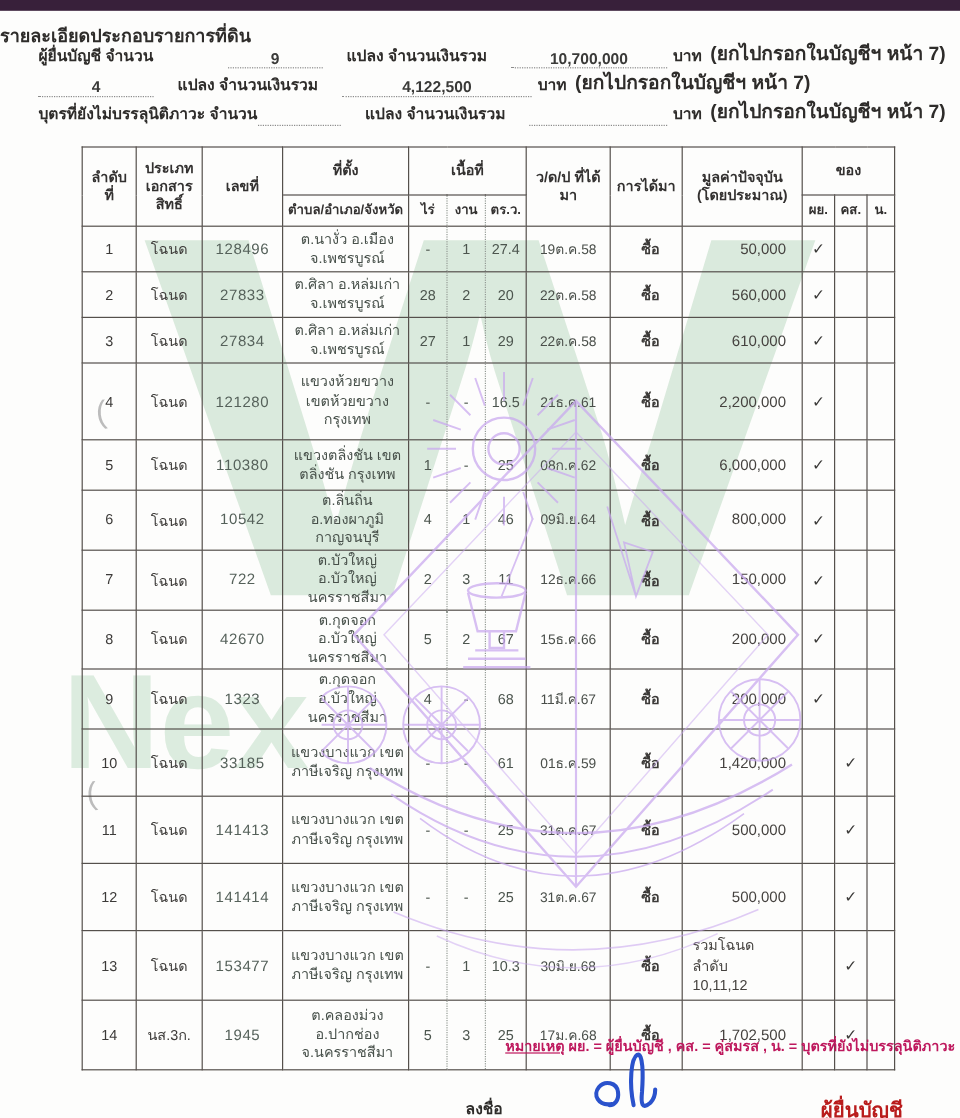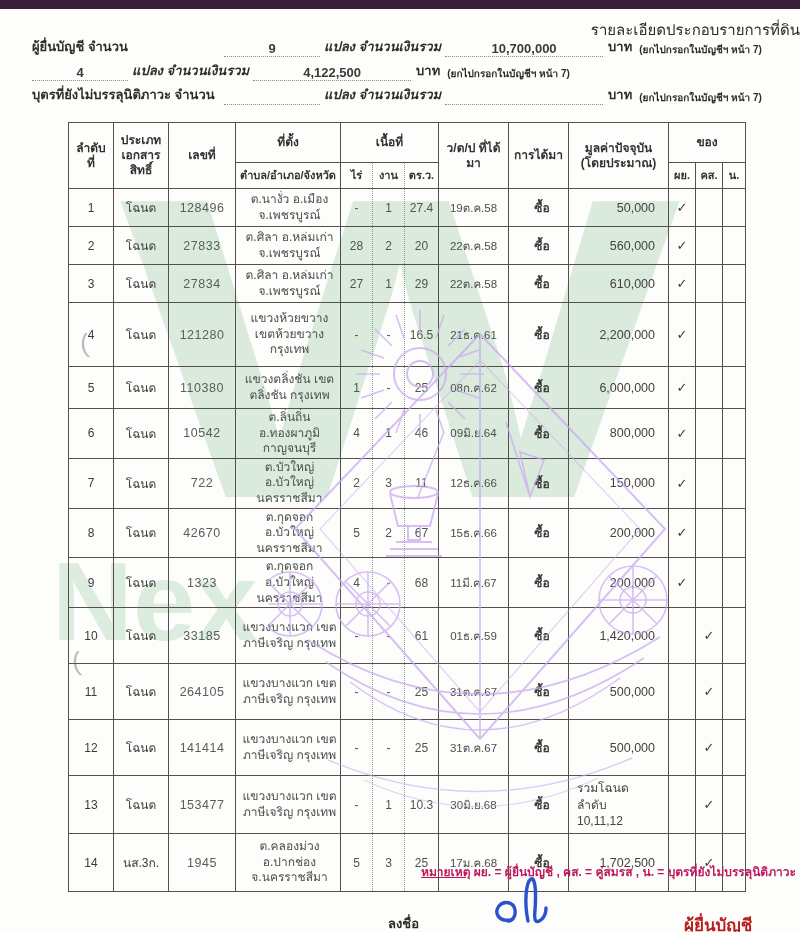--- a/index.html
+++ b/index.html
@@ -5,35 +5,35 @@
   * { margin:0; padding:0; box-sizing:border-box; }
   html,body { background:#e8e8e8; }
   .page {
     position:relative; width:800px; height:932px;
     background:#fdfdfc; overflow:hidden;
     font-family:"Liberation Sans", sans-serif;
     color:#3c3a38;
   }
   .topbar { position:absolute; top:0; left:0; width:100%; height:9px; background:#38203a; }
 
-  .title { position:absolute; top:18px; left:0; width:100%; text-align:right;
-           font-size:15px; font-weight:normal; color:#2e2c2a; }
+  .title { position:absolute; top:18px; left:0; width:100%; text-align:left;
+           font-size:15px; font-weight:bold; color:#2e2c2a; }
 
   
   .summary { position:absolute; top:40px; left:32px; width:756px; }
   .sline { display:flex; align-items:flex-end; margin-bottom:7px; height:17px; }
   .sline .lbl { font-size:13px; font-weight:bold; color:#2e2c2a; white-space:nowrap; }
   .sline .lbl.main { width:192px; text-align:left; }
   .sline .dotted { border-bottom:1.5px dotted #8b8b8b; text-align:center;
                    font-size:13px; font-weight:bold; color:#3a3a38; line-height:15px; }
   .sline .count { width:96px; }
   .sline .amount { width:158px; }
-  .sline .mid { margin:0 4px;font-style:italic; }
+  .sline .mid { margin:0 20px; }
   .sline .unit { margin-left:5px; }
-  .sline .paren { font-size:10px; font-weight:bold; color:#2e2c2a; margin-left:7px; white-space:nowrap; }
+  .sline .paren { font-size:16px; font-weight:bold; color:#2e2c2a; margin-left:7px; white-space:nowrap; }
 
   
   .wm-w { position:absolute; top:118px; left:70px; width:660px; height:460px;
           display:flex; align-items:center; justify-content:center;
           font-size:430px; font-weight:bold; line-height:430px;
           color:rgba(183,215,189,0.50); transform:scaleX(1.38);
           pointer-events:none; z-index:1; }
   .wm-text { position:absolute; top:545px; left:52px; right:4px; height:112px;
              display:flex; justify-content:space-between; align-items:center;
              font-size:112px; font-weight:bold; color:rgba(193,223,198,0.55);
@@ -361,21 +361,21 @@
           <td class="c-date">01ธ.ค.59</td>
           <td class="c-how">ซื้อ</td>
           <td class="c-val">1,420,000</td>
           <td class="c-chk"></td>
           <td class="c-chk">✓</td>
           <td class="c-chk"></td>
         </tr>
         <tr>
           <td class="c-no">11</td>
           <td class="c-type">โฉนด</td>
-          <td class="c-num">264105</td>
+          <td class="c-num">141413</td>
           <td class="c-loc">แขวงบางแวก เขตภาษีเจริญ กรุงเทพ</td>
           <td class="c-rai">-</td>
           <td class="c-ngan">-</td>
           <td class="c-wa">25</td>
           <td class="c-date">31ต.ค.67</td>
           <td class="c-how">ซื้อ</td>
           <td class="c-val">500,000</td>
           <td class="c-chk"></td>
           <td class="c-chk">✓</td>
           <td class="c-chk"></td>

